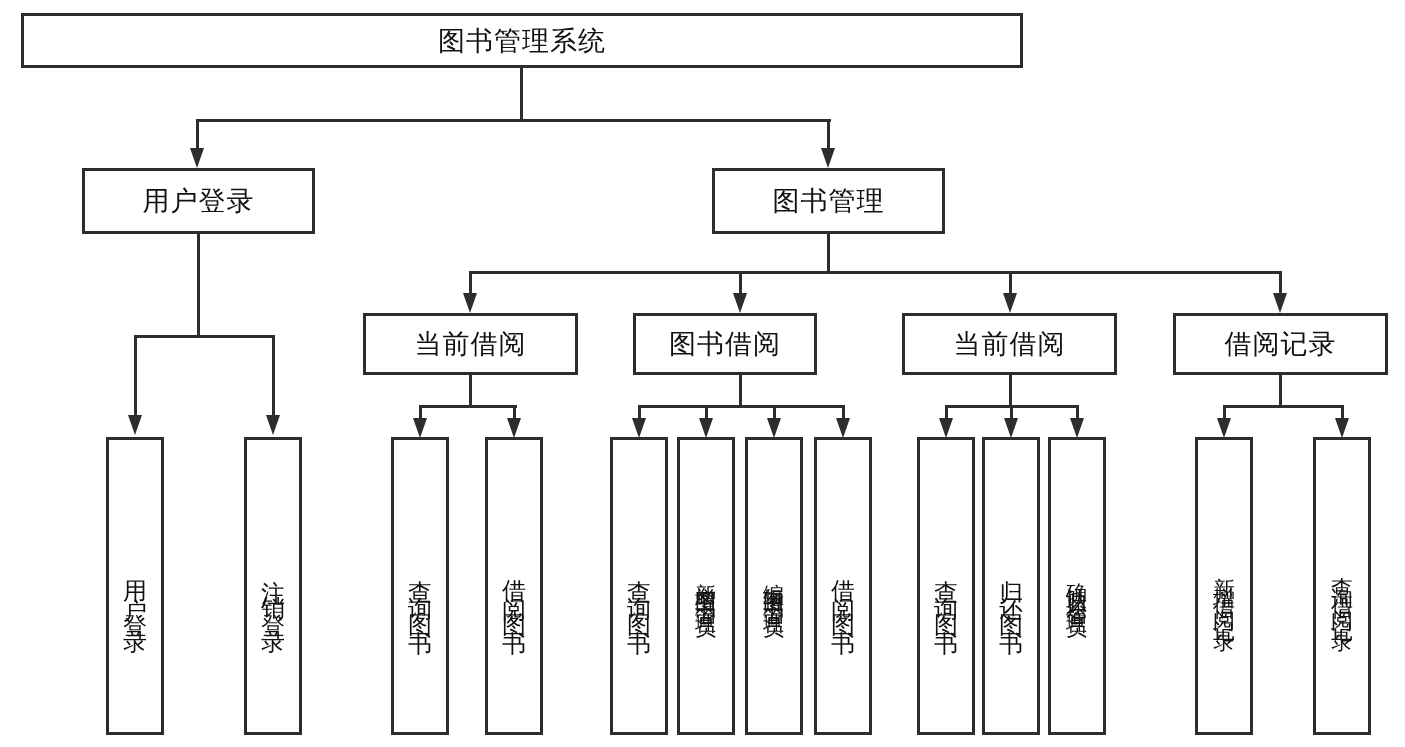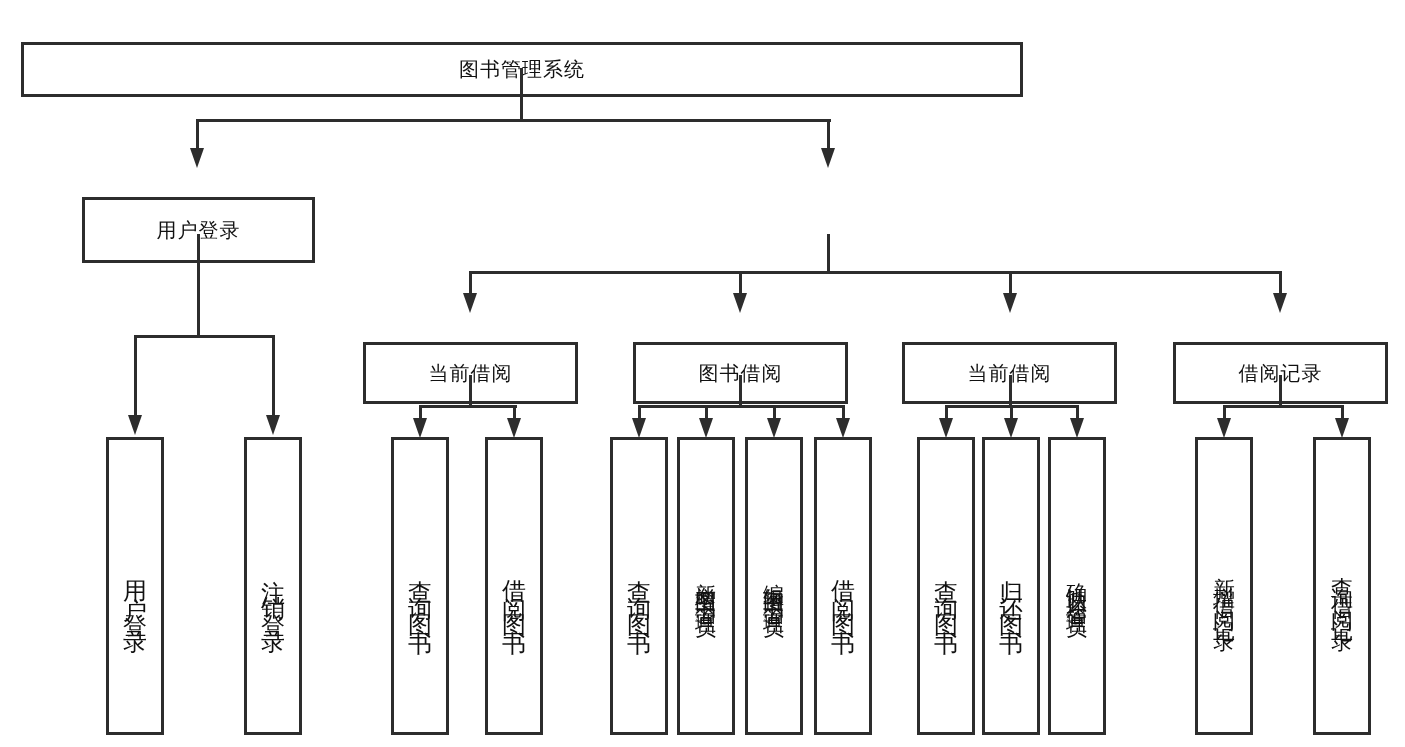--- a/index.html
+++ b/index.html
@@ -15,21 +15,21 @@
   .box {
     position: absolute;
     box-sizing: border-box;
     border: 3px solid #2d2d2d;
     background: #ffffff;
     display: flex;
     align-items: center;
     justify-content: center;
     text-align: center;
   }
-  .node { font-size: 20px; letter-spacing: 1px; margin-top: 29px; }
+  .node { font-size: 27px; letter-spacing: 1px; }
   .leaf .lbl {
     writing-mode: vertical-rl;
     text-orientation: mixed;
     white-space: nowrap;
     line-height: 1;
   }
   .t4 .lbl { font-size: 24px; letter-spacing: 17px; margin-bottom: -17px; }
   .t6 .lbl { font-size: 22px; letter-spacing: 11px; margin-bottom: -11px; }
   .t9 .lbl { font-size: 21px; letter-spacing: 5px;  margin-bottom: -5px; }
   .vl { position: absolute; width: 3px;  background: #2d2d2d; }
@@ -63,20 +63,23 @@
   <div class="vl" style="left:520px;top:68px;height:52px"></div>
   <div class="hl" style="left:196px;top:119px;width:635px"></div>
   <div class="vl" style="left:196px;top:119px;height:31px"></div>
   <div class="ar" style="left:190px;top:148px"></div>
   <div class="vl" style="left:827px;top:119px;height:31px"></div>
   <div class="ar" style="left:821px;top:148px"></div>
 
   <div class="box node" style="left:82px;top:168px;width:233px;height:66px">
     <span class="lbl">用户登录</span>
   </div>
+  <div class="box node" style="left:712px;top:168px;width:233px;height:66px">
+    <span class="lbl">图书管理</span>
+  </div>
 
   <div class="vl" style="left:197px;top:234px;height:103px"></div>
   <div class="hl" style="left:134px;top:335px;width:141px"></div>
   <div class="vl" style="left:134px;top:335px;height:80px"></div>
   <div class="ar" style="left:128px;top:415px"></div>
   <div class="vl" style="left:272px;top:335px;height:80px"></div>
   <div class="ar" style="left:266px;top:415px"></div>
 
   <div class="vl" style="left:827px;top:234px;height:39px"></div>
   <div class="hl" style="left:469px;top:271px;width:813px"></div>
@@ -85,21 +88,21 @@
   <div class="vl" style="left:739px;top:271px;height:24px"></div>
   <div class="ar" style="left:733px;top:293px"></div>
   <div class="vl" style="left:1009px;top:271px;height:24px"></div>
   <div class="ar" style="left:1003px;top:293px"></div>
   <div class="vl" style="left:1279px;top:271px;height:24px"></div>
   <div class="ar" style="left:1273px;top:293px"></div>
 
   <div class="box node" style="left:363px;top:313px;width:215px;height:62px">
     <span class="lbl">当前借阅</span>
   </div>
-  <div class="box node" style="left:633px;top:313px;width:215px;height:62px">
+  <div class="box node" style="left:633px;top:313px;width:184px;height:62px">
     <span class="lbl">图书借阅</span>
   </div>
   <div class="box node" style="left:902px;top:313px;width:215px;height:62px">
     <span class="lbl">当前借阅</span>
   </div>
   <div class="box node" style="left:1173px;top:313px;width:215px;height:62px">
     <span class="lbl">借阅记录</span>
   </div>
 
   <div class="vl" style="left:469px;top:375px;height:32px"></div>

